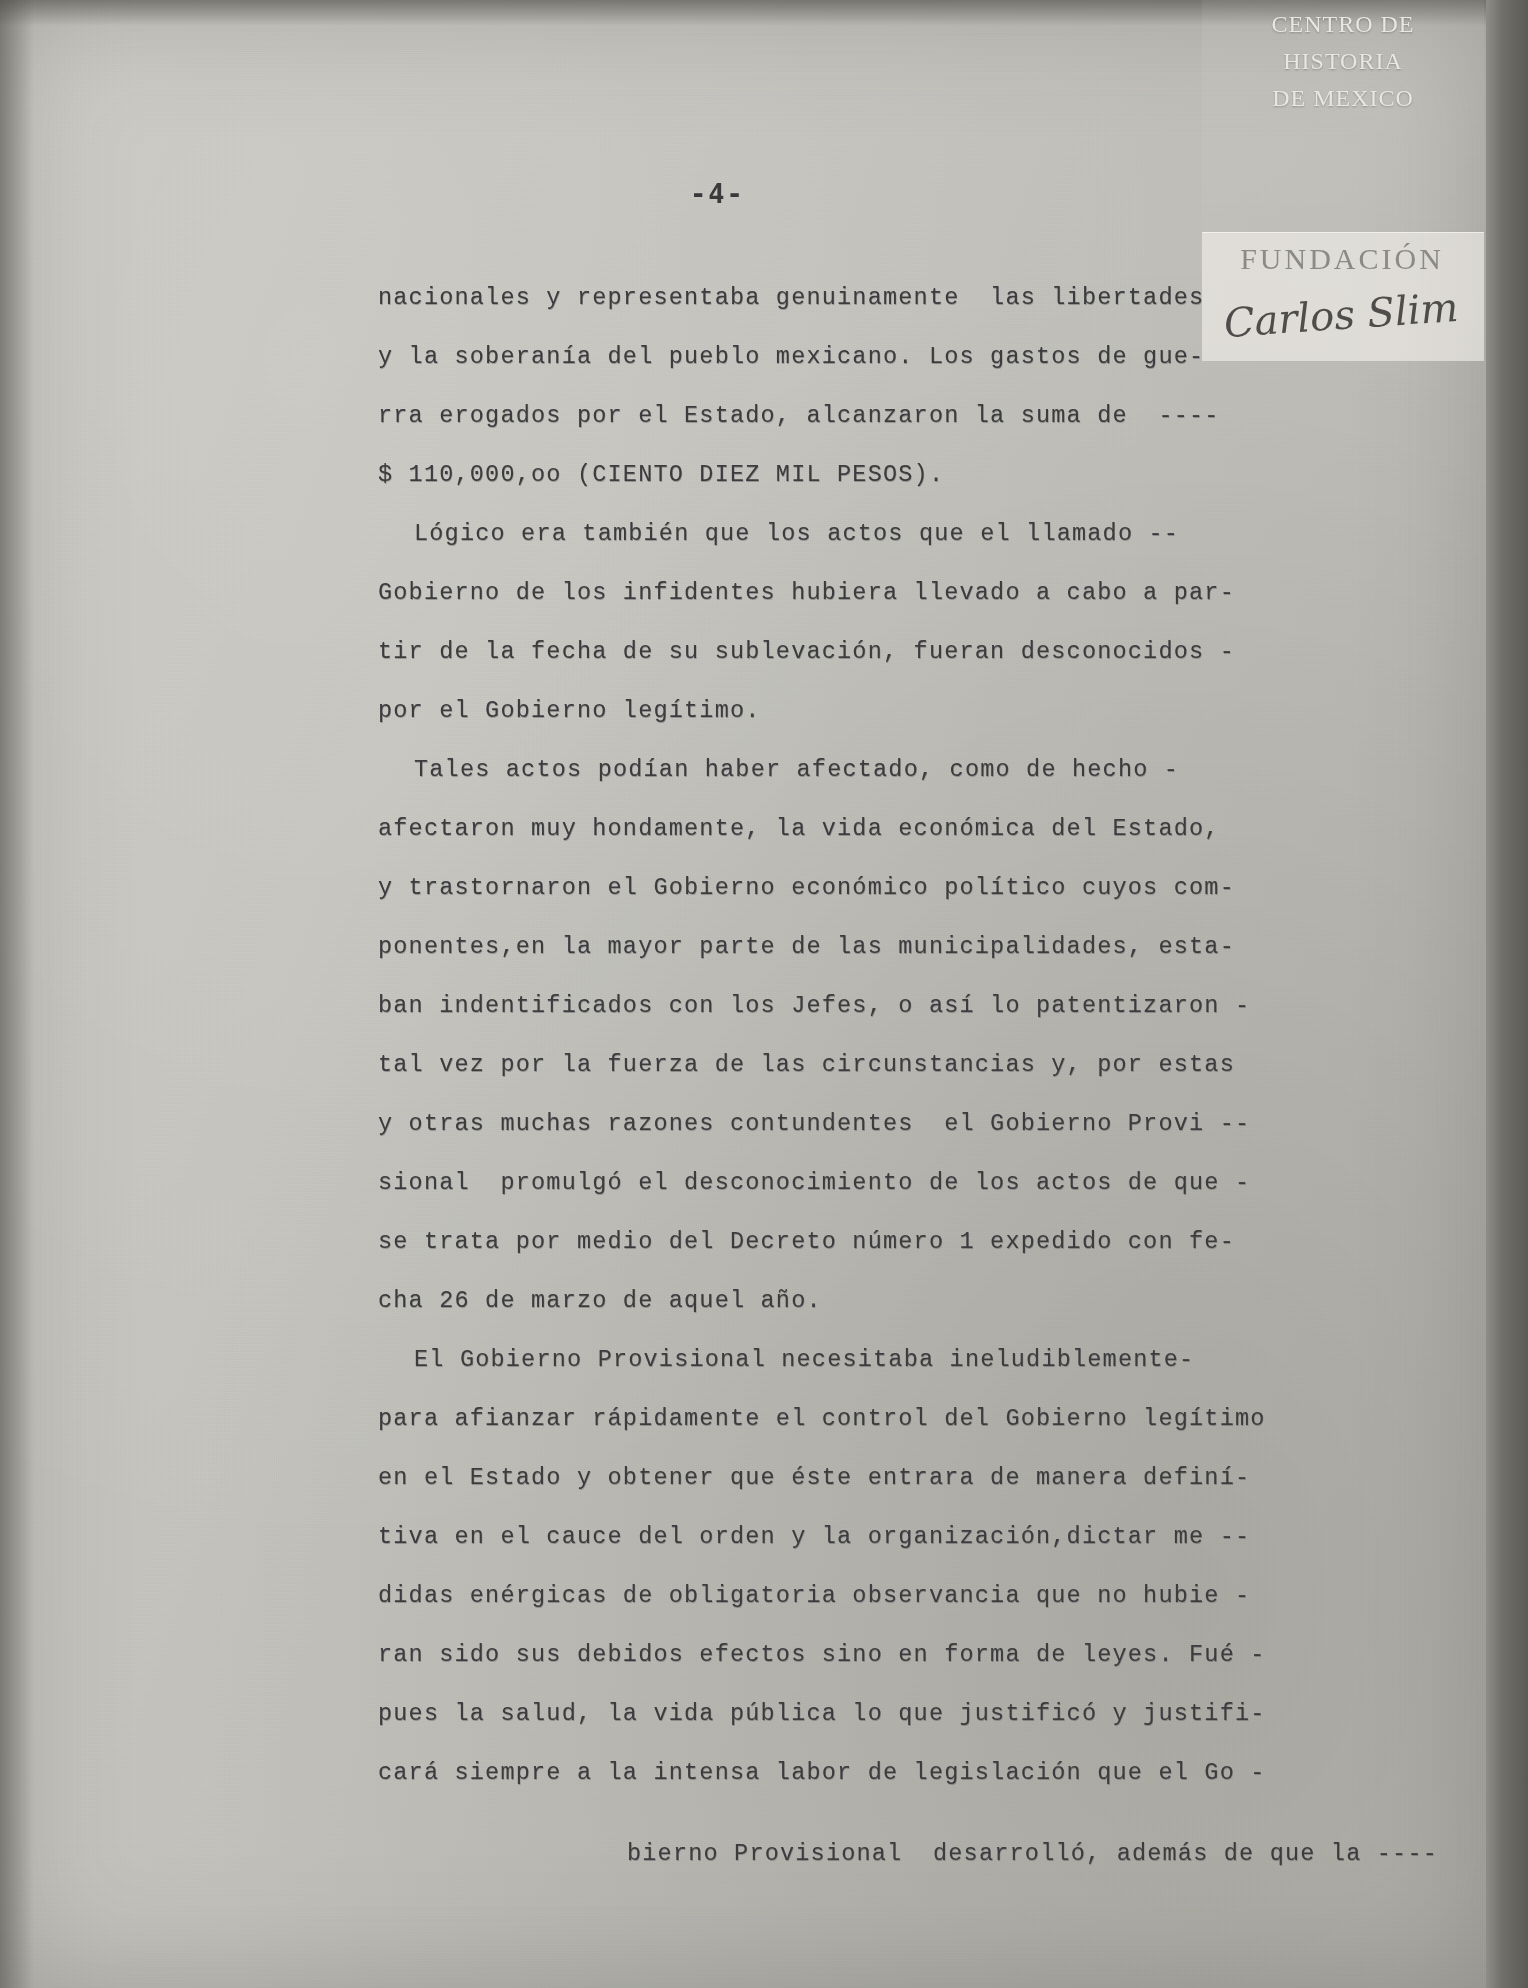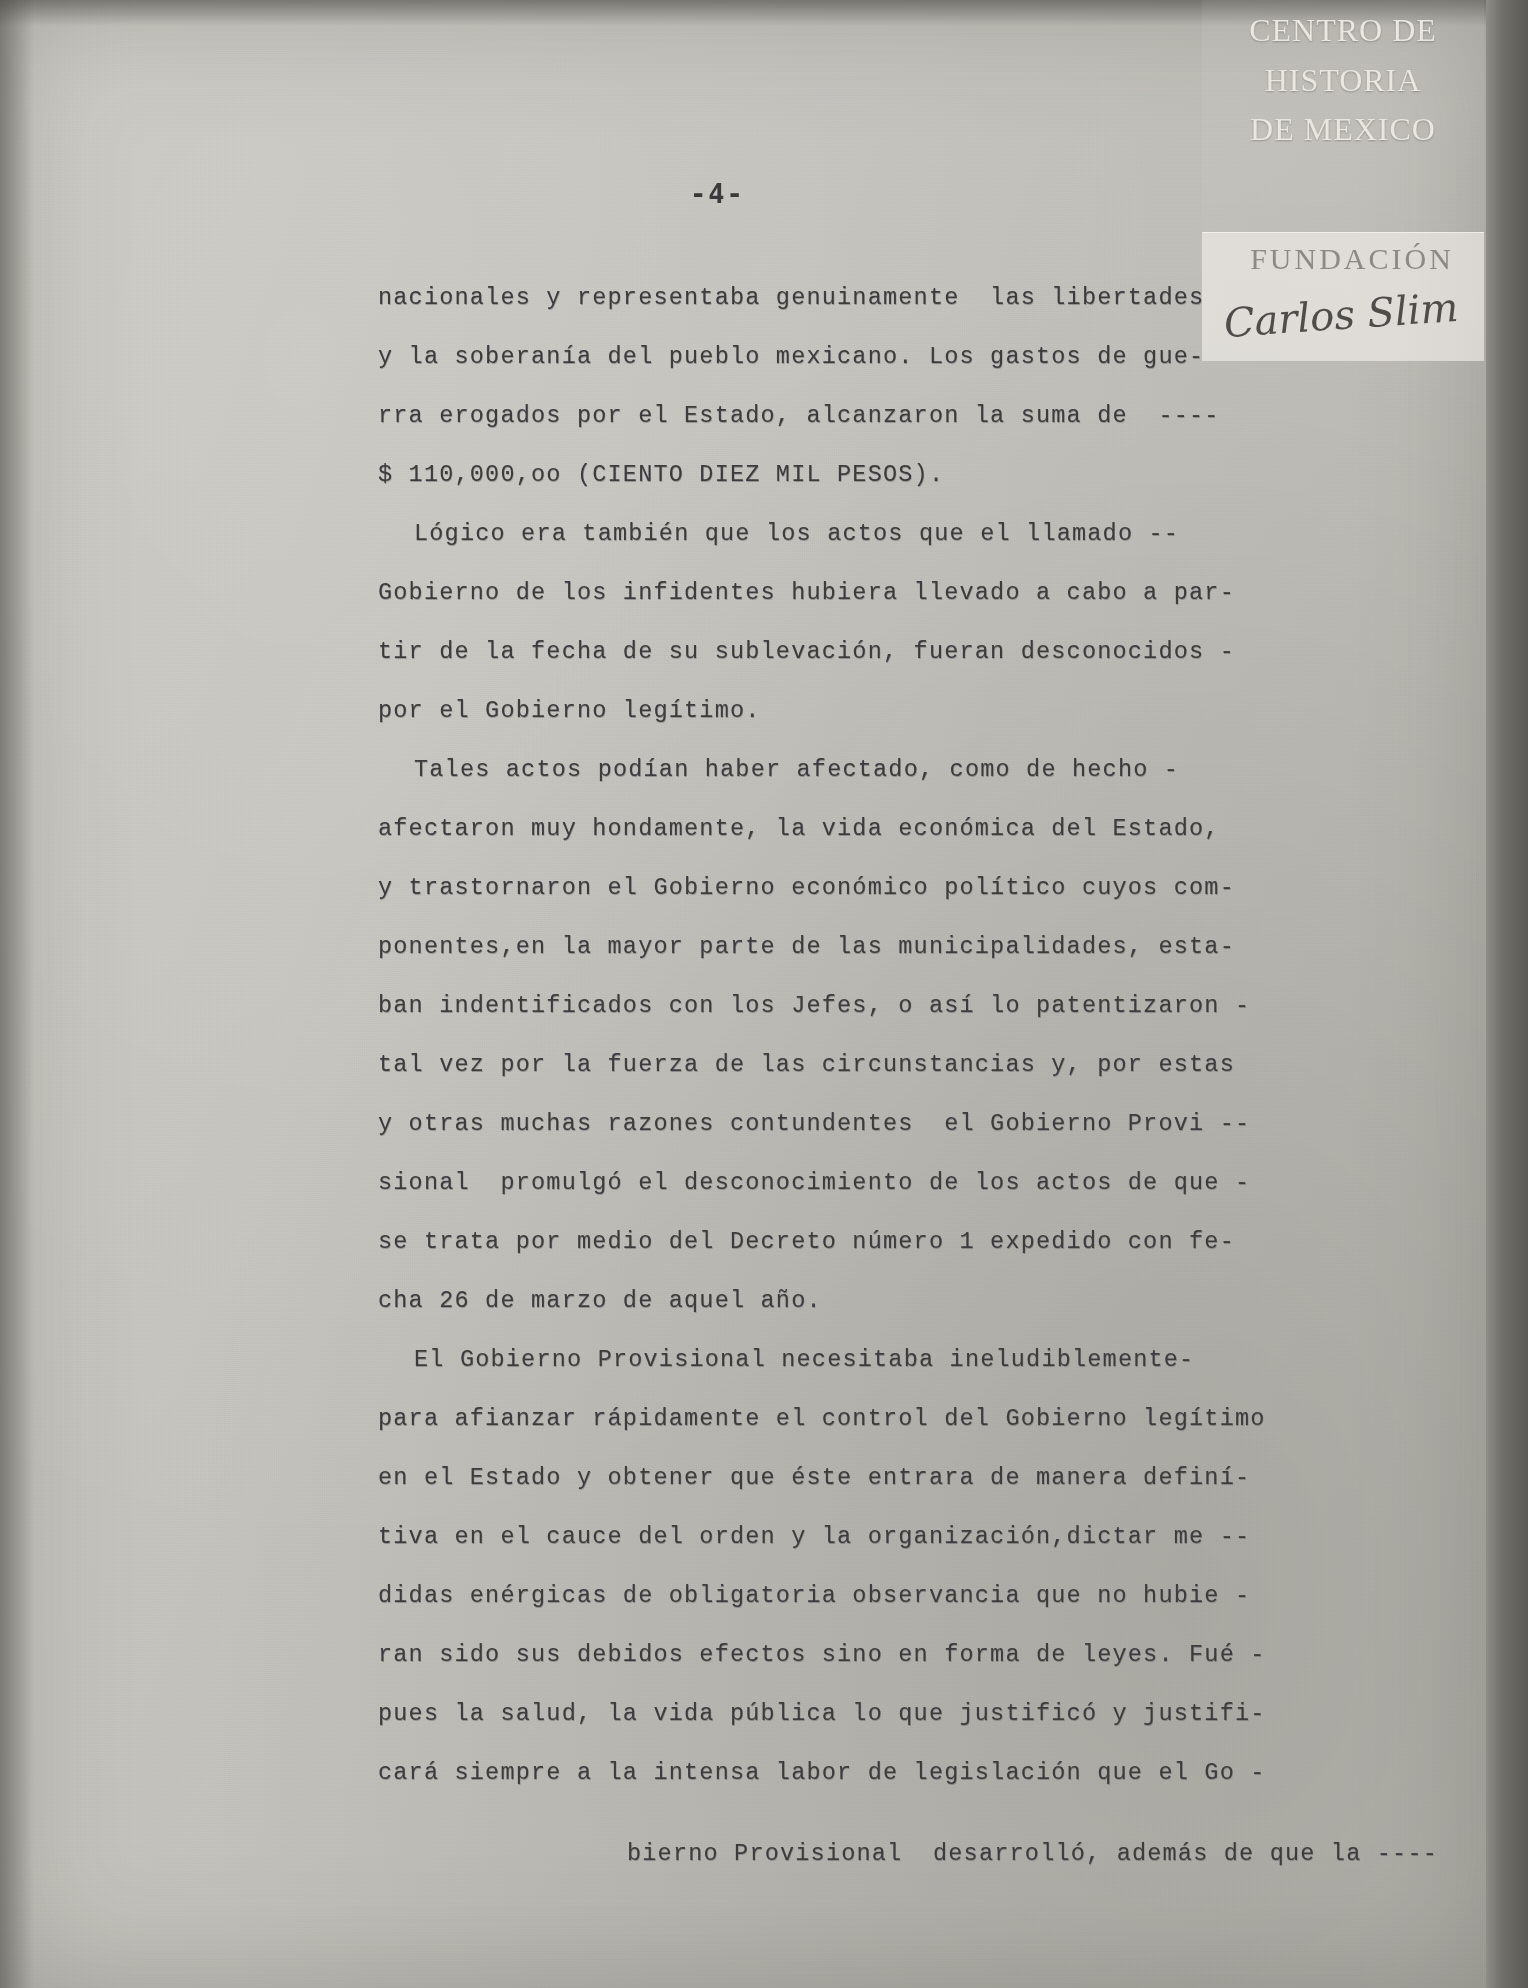--- a/index.html
+++ b/index.html
@@ -68,42 +68,42 @@
     top: 6px;
     width: 282px;
     text-align: center;
     color: #e9e7e0;
     font-family: "Liberation Serif", serif;
     letter-spacing: 1px;
     line-height: 1.55;
     text-shadow: 0 1px 2px rgba(0,0,0,0.25);
   }
   #stamp .line {
-    font-size: 32px;
+    font-size: 24px;
   }
   #stamp-box {
     position: absolute;
     right: 44px;
     top: 0px;
     width: 282px;
     height: 232px;
     background: linear-gradient(180deg, rgba(255,255,255,0.06), rgba(255,255,255,0.02));
   }
   #foundation-bar {
     position: absolute;
     right: 44px;
     top: 232px;
     width: 282px;
     height: 128px;
     background: rgba(243,241,236,0.62);
     border-top: 1px solid rgba(255,255,255,0.55);
   }
   #foundation-text {
     position: absolute;
-    right: 38px;
+    right: 48px;
     top: 242px;
     width: 276px;
     text-align: center;
     font-family: "Liberation Serif", serif;
     font-size: 30px;
     letter-spacing: 3px;
     color: #8b8a84;
   }
   #signature {
     position: absolute;

